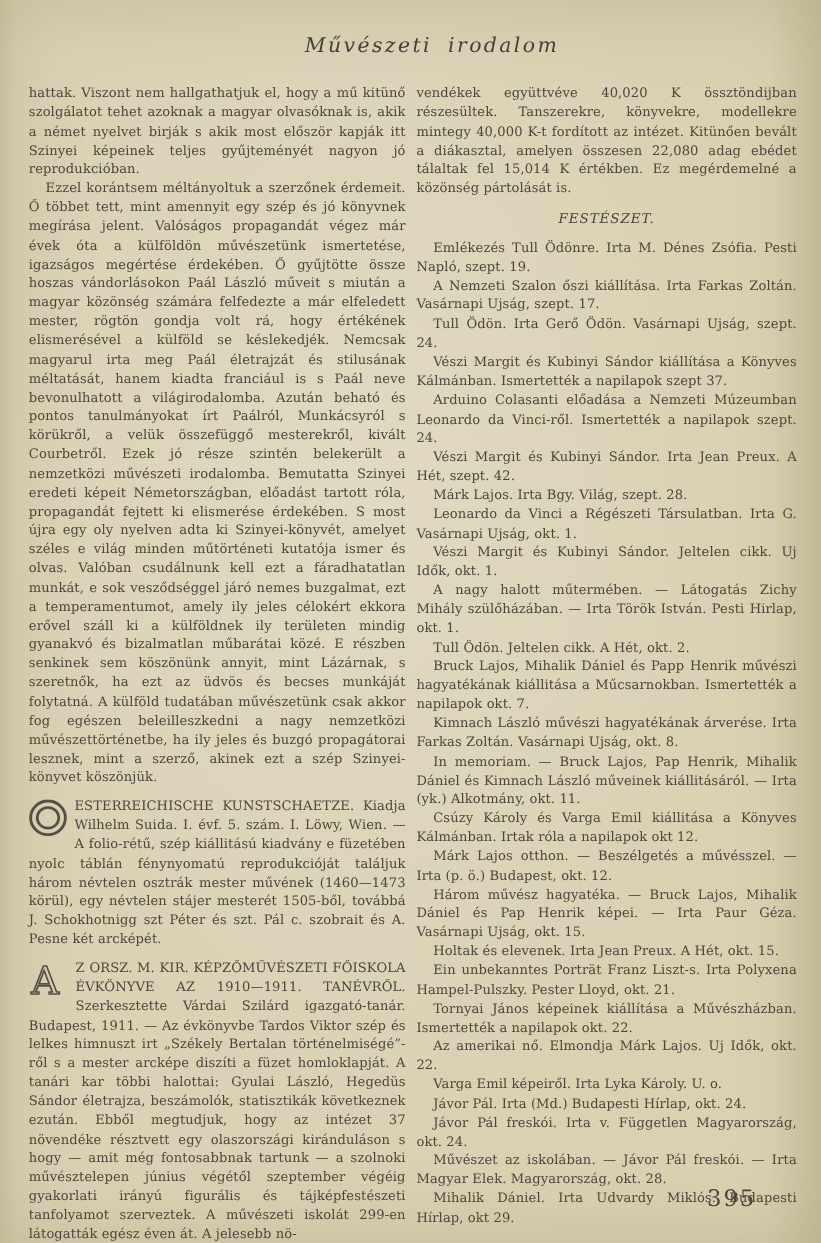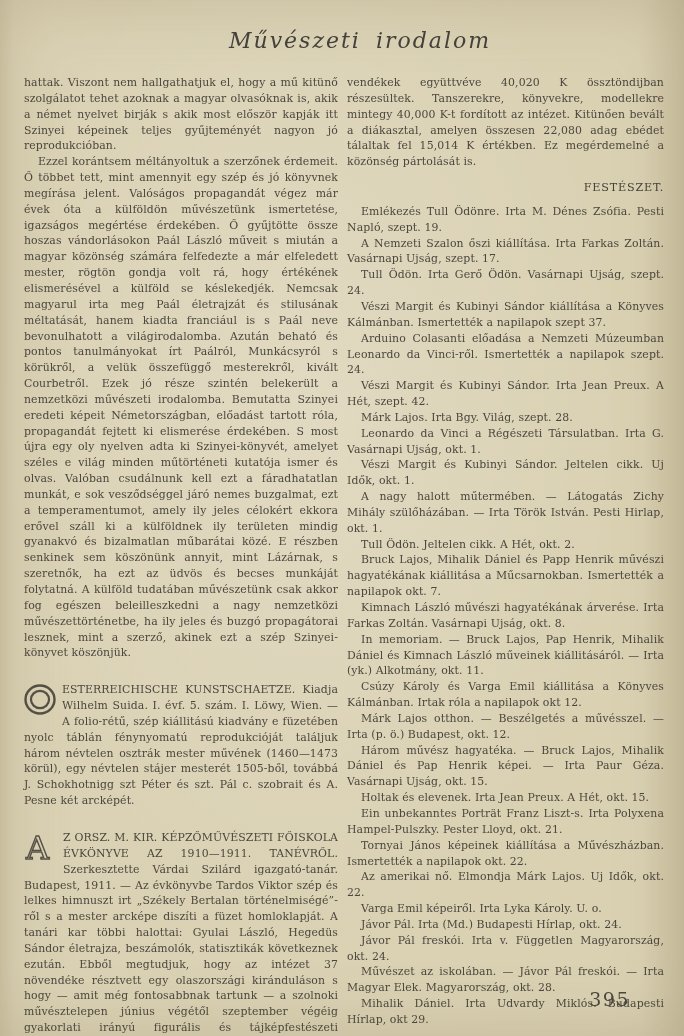--- a/index.html
+++ b/index.html
@@ -18,55 +18,56 @@
       #d8cfb1;
     box-shadow: inset 0 0 70px rgba(110, 92, 52, 0.22);
     color: #4b473d;
   }
   .header {
     padding-top: 28px;
     text-align: center;
   }
   .header .title {
     font-style: italic;
-    font-size: 22px;
+    font-size: 17px;
     letter-spacing: 2px;
     word-spacing: 6px;
     color: #45413a;
     margin-left: 36px;
   }
   .columns {
     display: flex;
     gap: 9px;
     padding: 22px 20px 0 24px;
   }
   .col {
     font-size: 10.9px;
     line-height: 15.85px;
     text-align: justify;
     letter-spacing: 0.1px;
   }
   .col-left  { width: 314px; }
   .col-right { width: 317px; }
   p { margin: 0; text-indent: 14px; }
   p.noindent { text-indent: 0; }
-  .section { margin-top: 21px; }
+  .section { margin-top: 8px; }
   .dropcap {
     float: left;
     margin: 2px 5px 0 0;
     line-height: 0;
   }
   .dropcap svg { display: block; }
   .subheading {
-    text-align: right;
+    text-align: center;
     text-indent: 0;
     margin: 10px 0 8px 0;
     font-size: 11.2px;
     letter-spacing: 0.8px;
     color: #46423a;
+    font-style: italic;
   }
   .page-number {
     position: absolute;
     right: 54px;
     bottom: 26px;
     font-size: 19px;
     letter-spacing: 1.5px;
     color: #4b473d;
   }
 </style>

